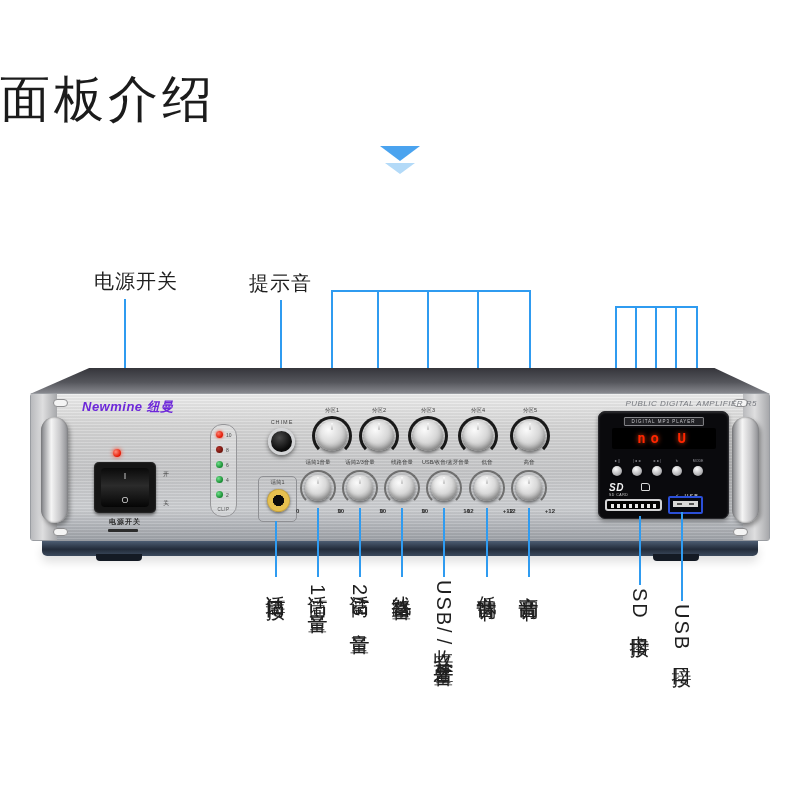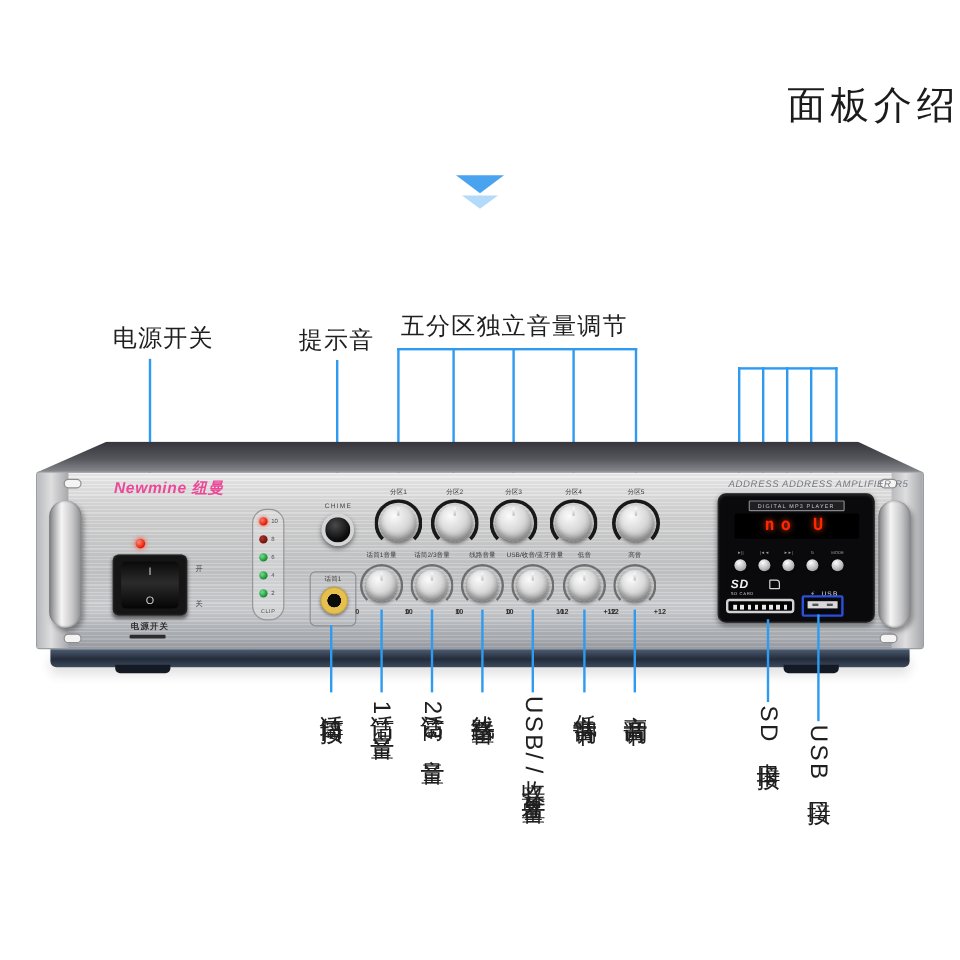--- a/index.html
+++ b/index.html
@@ -6,21 +6,21 @@
   html,body { background:#ffffff; }
   .canvas {
     position:relative; width:800px; height:800px; margin:0 auto;
     background:#ffffff; overflow:hidden;
     font-family:"Liberation Sans","DejaVu Sans",sans-serif; color:#1f1f1f;
   }
 
   
   .title {
     position:absolute; left:0; top:66px; width:100%;
-    text-align:right; font-size:32px; letter-spacing:4px; color:#1b1b1b; font-weight:400;
+    text-align:left; font-size:50px; letter-spacing:4px; color:#1b1b1b; font-weight:400;
   }
   .arrow-wrap { position:absolute; left:0; top:146px; width:100%; text-align:center; }
   .tri { width:0; height:0; margin:0 auto; }
   .tri-top { border-left:20px solid transparent; border-right:20px solid transparent; border-top:15px solid #4aa3ef; }
   .tri-bot { margin-top:2px; border-left:15px solid transparent; border-right:15px solid transparent; border-top:11px solid #b3daf8; }
 
   
   .co-label { position:absolute; font-size:20px; color:#1f1f1f; white-space:nowrap; letter-spacing:1px; }
   .co-line { position:absolute; width:2px; background:#2f9bf0; }
   .co-hline { position:absolute; height:2px; background:#2f9bf0; }
@@ -53,21 +53,21 @@
     position:absolute; top:394px; width:26px; height:146px;
     background:linear-gradient(90deg,#b9babd,#dededf 45%,#a7a8ab);
   }
   .screw { position:absolute; width:15px; height:8px; background:#f4f4f4; border:1px solid #8e8e90; border-radius:4px; }
   .handle {
     position:absolute; top:417px; width:27px; height:106px; border-radius:14px;
     background:linear-gradient(90deg,#7e7f83,#f5f5f5 38%,#c9c9cb 70%,#8b8c90);
     box-shadow:2px 3px 4px rgba(0,0,0,.35), inset 0 0 2px #666;
   }
 
-  .brand { position:absolute; left:95px; top:398px; font-size:13px; font-weight:bold; font-style:italic; color:#ec4899; letter-spacing:.5px; }
+  .brand { position:absolute; left:82px; top:398px; font-size:13px; font-weight:bold; font-style:italic; color:#6d28d9; letter-spacing:.5px; }
   .model { position:absolute; left:545px; top:399px; width:212px; text-align:right; font-size:8px; font-style:italic; color:#76797f; letter-spacing:.5px; }
 
   
   .pwr-led { position:absolute; left:113px; top:449px; width:8px; height:8px; border-radius:50%;
     background:radial-gradient(circle at 35% 35%, #ff8d7a, #e61500 70%); box-shadow:0 0 4px #ff3b1e; }
   .pwr-bezel { position:absolute; left:94px; top:462px; width:62px; height:51px; background:#151515; border-radius:5px;
     box-shadow:0 2px 3px rgba(0,0,0,.5), inset 0 0 2px #444; }
   .pwr-rocker { position:absolute; left:7px; top:6px; width:48px; height:39px; border-radius:4px;
     background:linear-gradient(180deg,#0a0a0a,#2b2b2b 45%,#050505); }
   .pwr-on  { position:absolute; left:0; top:3px;  width:100%; text-align:center; font-size:9px; color:#cfcfcf; }
@@ -149,21 +149,20 @@
 <div class="canvas">
 
   <div class="title">面板介绍</div>
   <div class="arrow-wrap">
     <div class="tri tri-top"></div>
     <div class="tri tri-bot"></div>
   </div>
 
   <div class="co-label" style="left:94px; top:268px;">电源开关</div>
   <div class="co-label" style="left:249px; top:270px;">提示音</div>
-  <div class="co-label" style="left:334px; top:258px;">五分区独立音量调节</div>
 
   <div class="co-line" style="left:124px; top:299px; height:180px;"></div>
   <div class="co-line" style="left:280px; top:300px; height:138px;"></div>
   <div class="co-hline" style="left:331px; top:290px; width:200px;"></div>
   <div class="co-line" style="left:331px; top:290px; height:143px;"></div>
   <div class="co-line" style="left:377px; top:290px; height:143px;"></div>
   <div class="co-line" style="left:427px; top:290px; height:143px;"></div>
   <div class="co-line" style="left:477px; top:290px; height:143px;"></div>
   <div class="co-line" style="left:529px; top:290px; height:143px;"></div>
   <div class="co-hline" style="left:615px; top:306px; width:83px;"></div>
@@ -183,21 +182,21 @@
     <div class="ear" style="left:31px;"></div>
     <div class="ear" style="left:743px;"></div>
     <div class="screw" style="left:53px; top:399px;"></div>
     <div class="screw" style="left:53px; top:528px;"></div>
     <div class="screw" style="left:733px; top:399px;"></div>
     <div class="screw" style="left:733px; top:528px;"></div>
     <div class="handle" style="left:41px;"></div>
     <div class="handle" style="left:732px;"></div>
 
     <div class="brand">Newmine 纽曼</div>
-    <div class="model">ADDRESS ADDRESS AMPLIFIER R5</div>
+    <div class="model">PUBLIC DIGITAL AMPLIFIER R5</div>
 
     <div class="pwr-led"></div>
     <div class="pwr-bezel">
       <div class="pwr-rocker">
         <div class="pwr-on">I</div>
         <div class="pwr-off">O</div>
       </div>
     </div>
     <div class="pwr-side" style="left:163px; top:470px;">开</div>
     <div class="pwr-side" style="left:163px; top:499px;">关</div>

